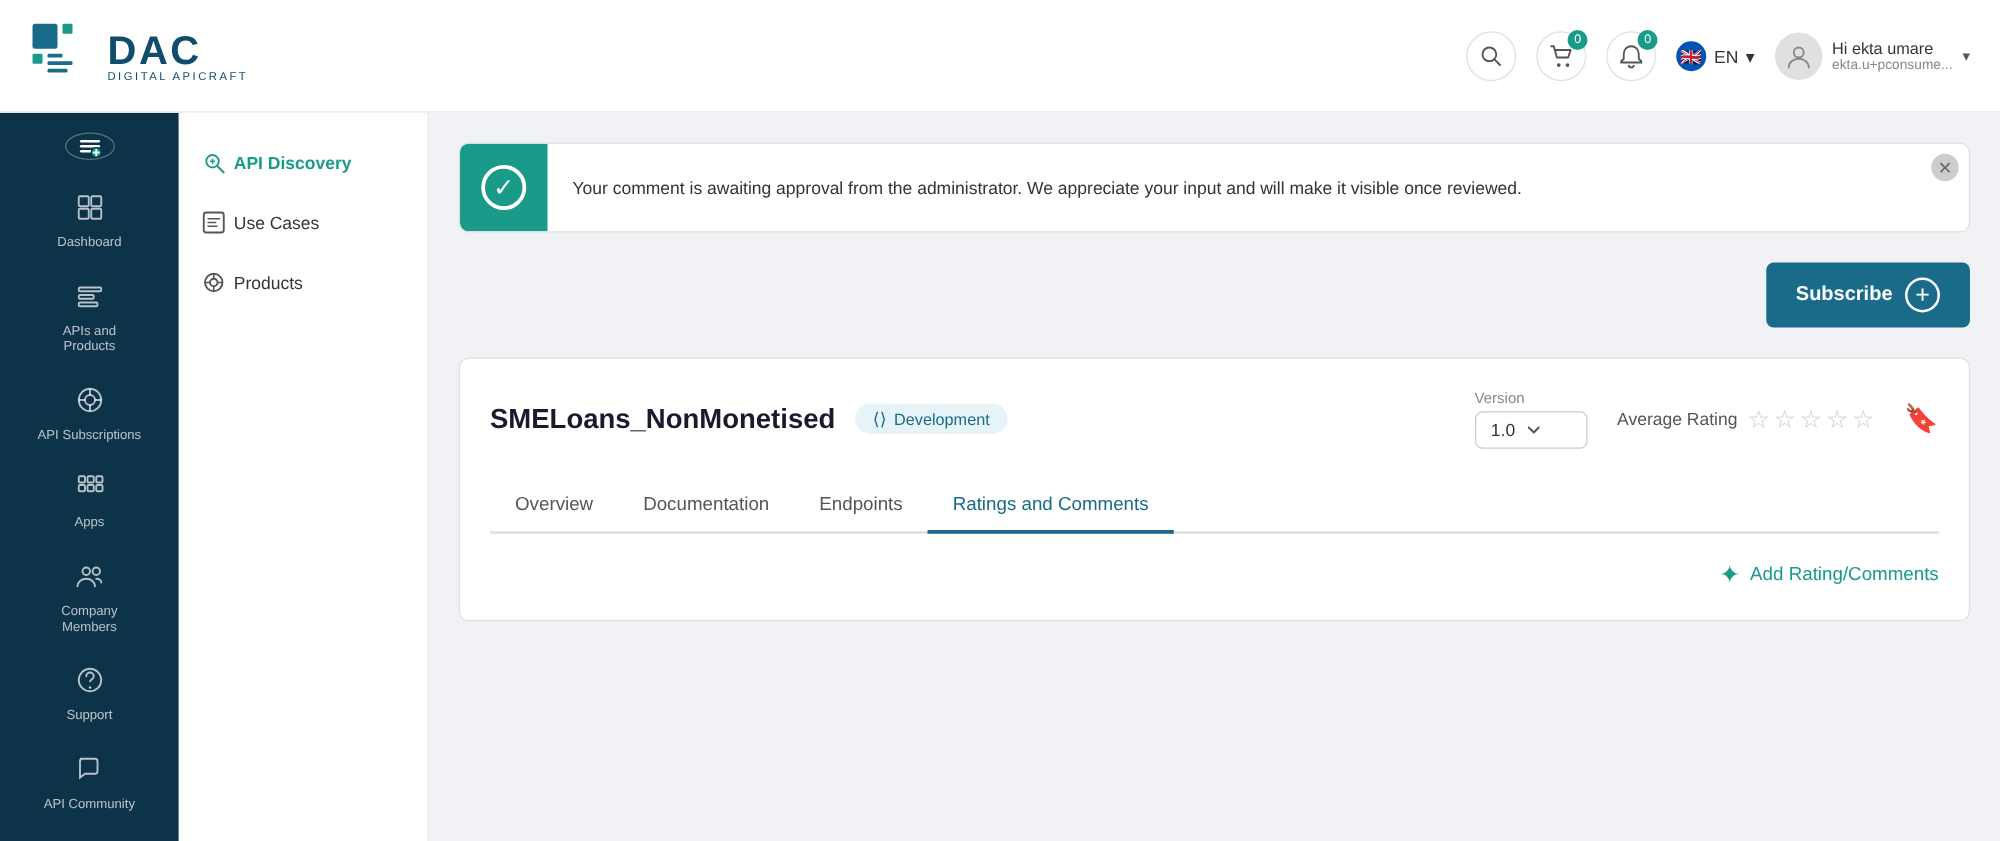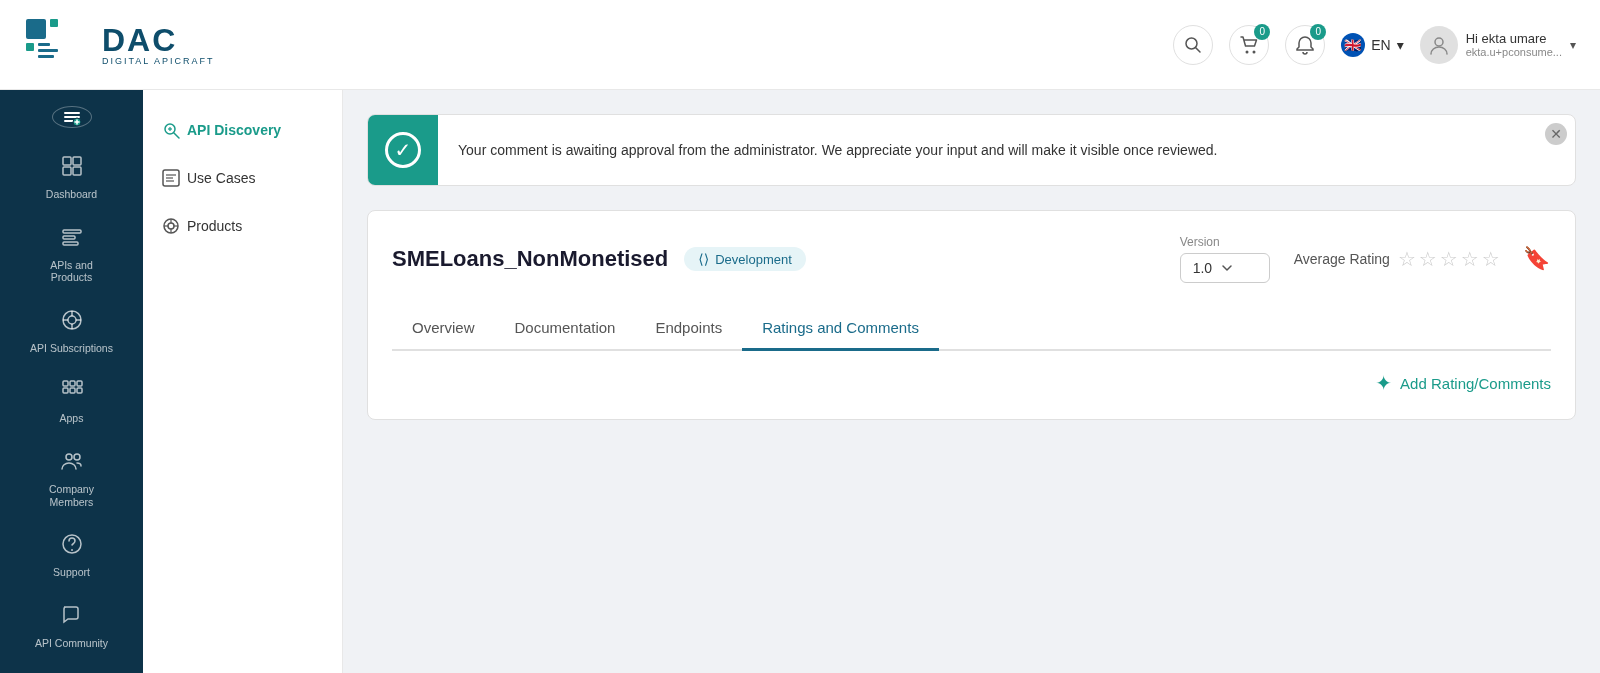--- a/index.html
+++ b/index.html
@@ -17,21 +17,21 @@
       flex-shrink: 0;
     }
     .logo-area {
       display: flex;
       align-items: center;
       width: 200px;
     }
     .logo-text {
       display: flex;
       flex-direction: column;
-      margin-left: 24px;
+      margin-left: 8px;
     }
     .logo-dac {
       font-size: 32px;
       font-weight: 800;
       color: #0e4d6b;
       letter-spacing: 2px;
       line-height: 1;
     }
     .logo-sub {
       font-size: 9px;
@@ -623,20 +623,26 @@
   <div class="main-content">
 
     <div class="notification-banner">
       <div class="notif-green-bar">
         <div class="notif-check">✓</div>
       </div>
       <div class="notif-text">Your comment is awaiting approval from the administrator. We appreciate your input and will make it visible once reviewed.</div>
       <button class="notif-close">✕</button>
     </div>
 
+    <div class="subscribe-row">
+      <button class="subscribe-btn">
+        <span>Subscribe</span>
+        <span class="subscribe-plus">+</span>
+      </button>
+    </div>
 
     <div class="api-card">
       <div class="api-header">
         <span class="api-title">SMELoans_NonMonetised</span>
         <span class="dev-badge">
           <span class="dev-badge-icon">⟨⟩</span>
           <span>Development</span>
         </span>
         <div class="api-header-right">
           <div class="version-area">

